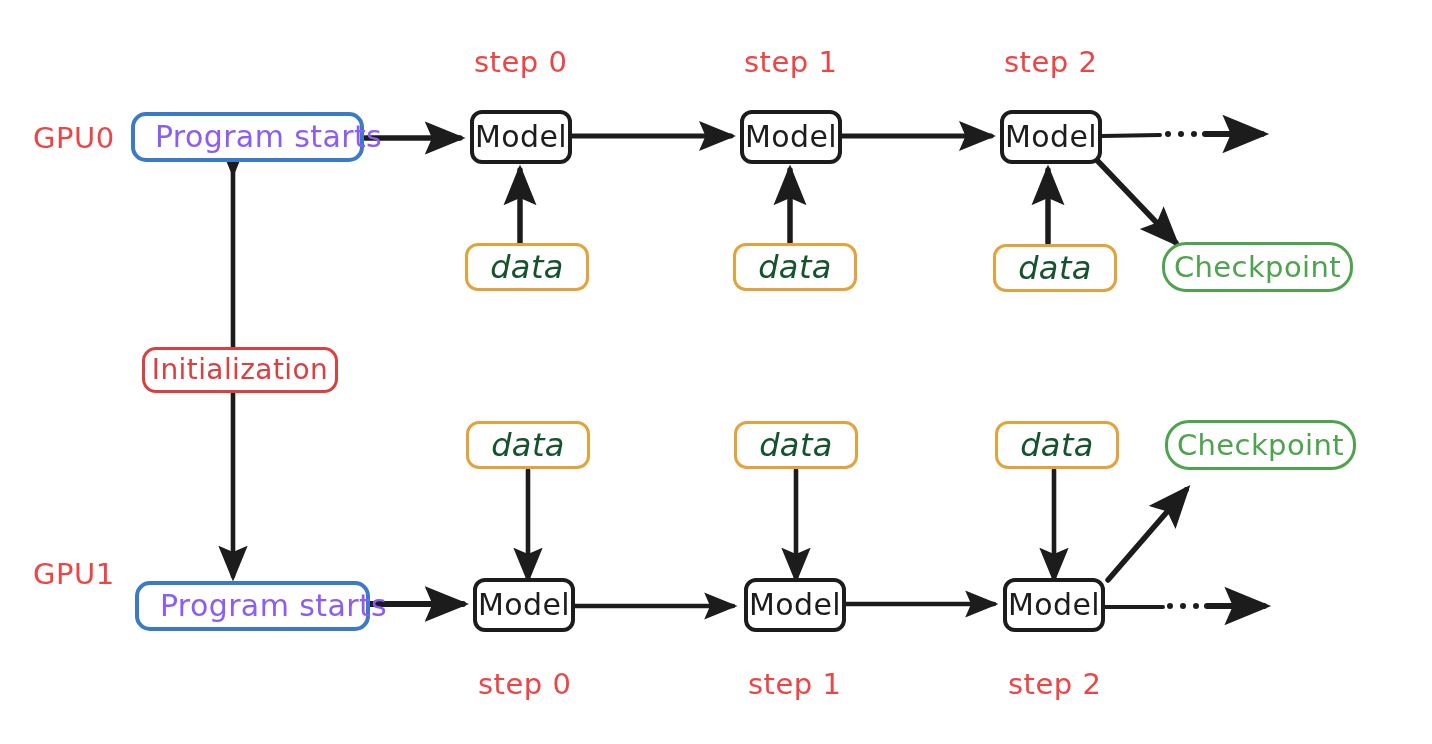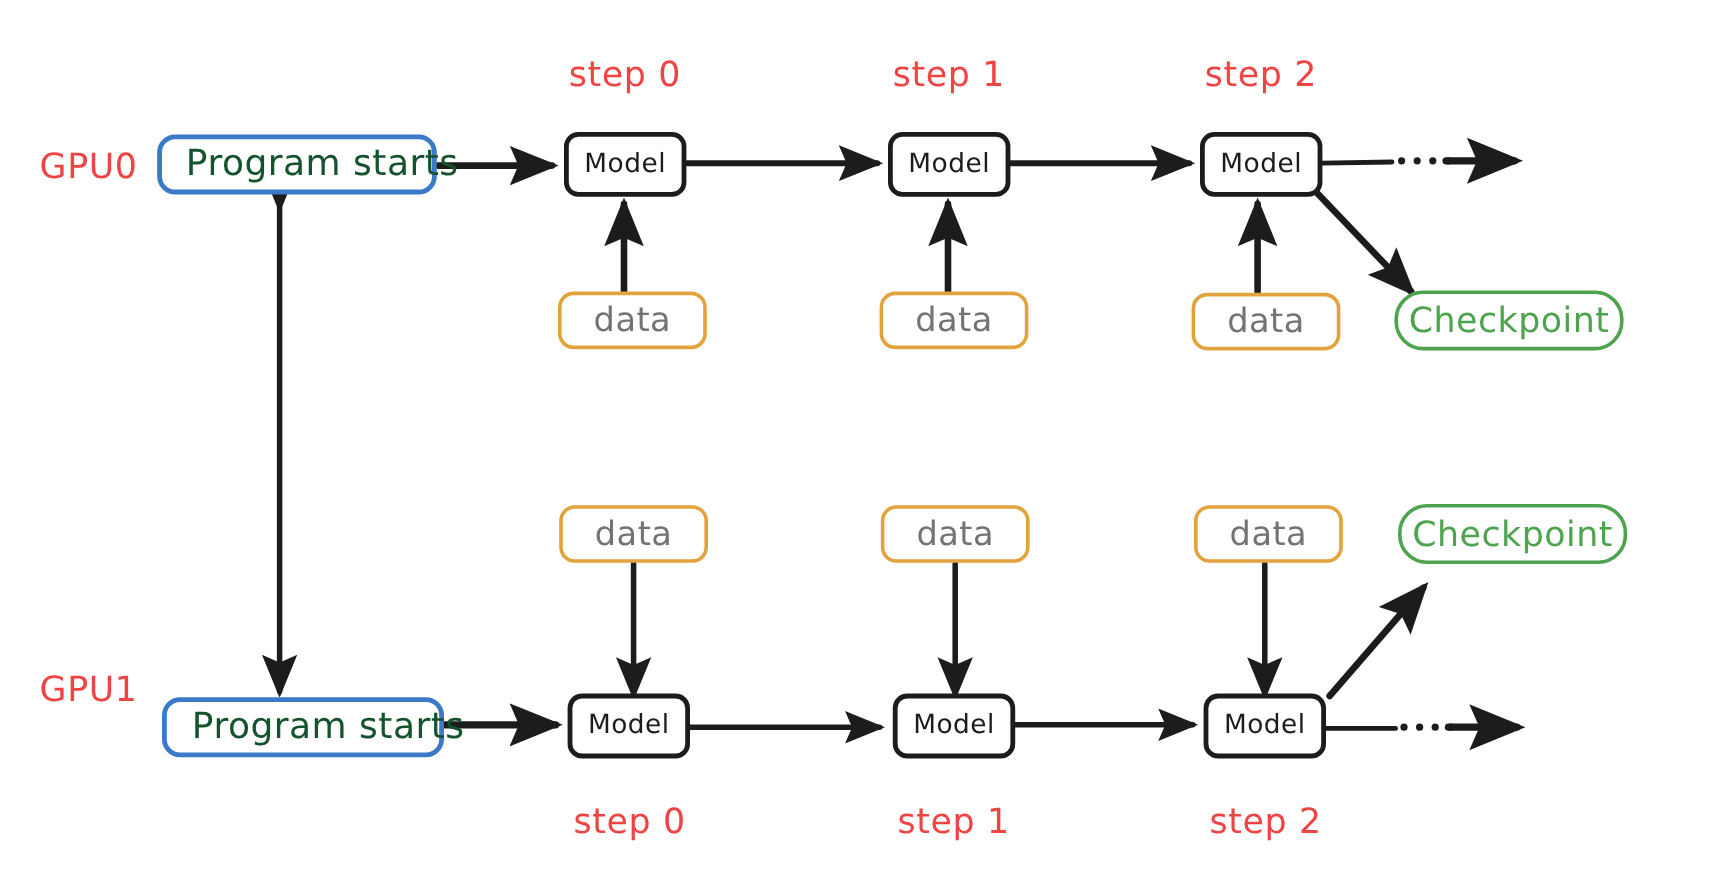--- a/index.html
+++ b/index.html
@@ -36,33 +36,34 @@
     border-radius: 14px;
     background: #ffffff;
     white-space: nowrap;
     line-height: 1;
     letter-spacing: 0.4px;
     z-index: 3;
   }
   .node.model {
     border-color: #1c1c1c;
     color: #1c1c1c;
-    font-size: 22px;
+    font-size: 30px;
     border-radius: 12px;
     border-width: 4px;
   }
   .node.data {
     border-color: #e3a33c;
-    color: #737373;
-    font-size: 28px;
+    color: #14532d;
+    font-size: 32px;
     border-radius: 13px;
+    font-style: italic;
   }
   .node.prog {
     border-color: #3b79c9;
-    color: #14532d;
+    color: #8b5cf6;
     font-size: 30px;
     border-radius: 15px;
     border-width: 4px;
     padding-left: 42px;
   }
   .node.ckpt {
     border-color: #4ea34e;
     color: #4ea34e;
     font-size: 29px;
     border-radius: 24px;
@@ -169,20 +170,21 @@
 
   <div class="node ckpt" style="left:1162px; top:242px; width:191px; height:50px;">Checkpoint</div>
 
   <div class="dots" style="left:1165px; top:131px;">
     <i></i>
       <i></i>
       <i></i>
       <i></i>
   </div>
 
+  <div class="node init" style="left:142px; top:347px; width:196px; height:46px;">Initialization</div>
 
   <div class="node prog" style="left:135px; top:581px; width:235px; height:50px;">Program starts</div>
 
   <div class="node model" style="left:473px; top:578px; width:102px; height:54px;">Model</div>
   <div class="node model" style="left:744px; top:578px; width:102px; height:54px;">Model</div>
   <div class="node model" style="left:1003px; top:578px; width:102px; height:54px;">Model</div>
 
   <div class="node data" style="left:466px; top:421px; width:124px; height:48px;">data</div>
   <div class="node data" style="left:734px; top:421px; width:124px; height:48px;">data</div>
   <div class="node data" style="left:995px; top:421px; width:124px; height:48px;">data</div>

